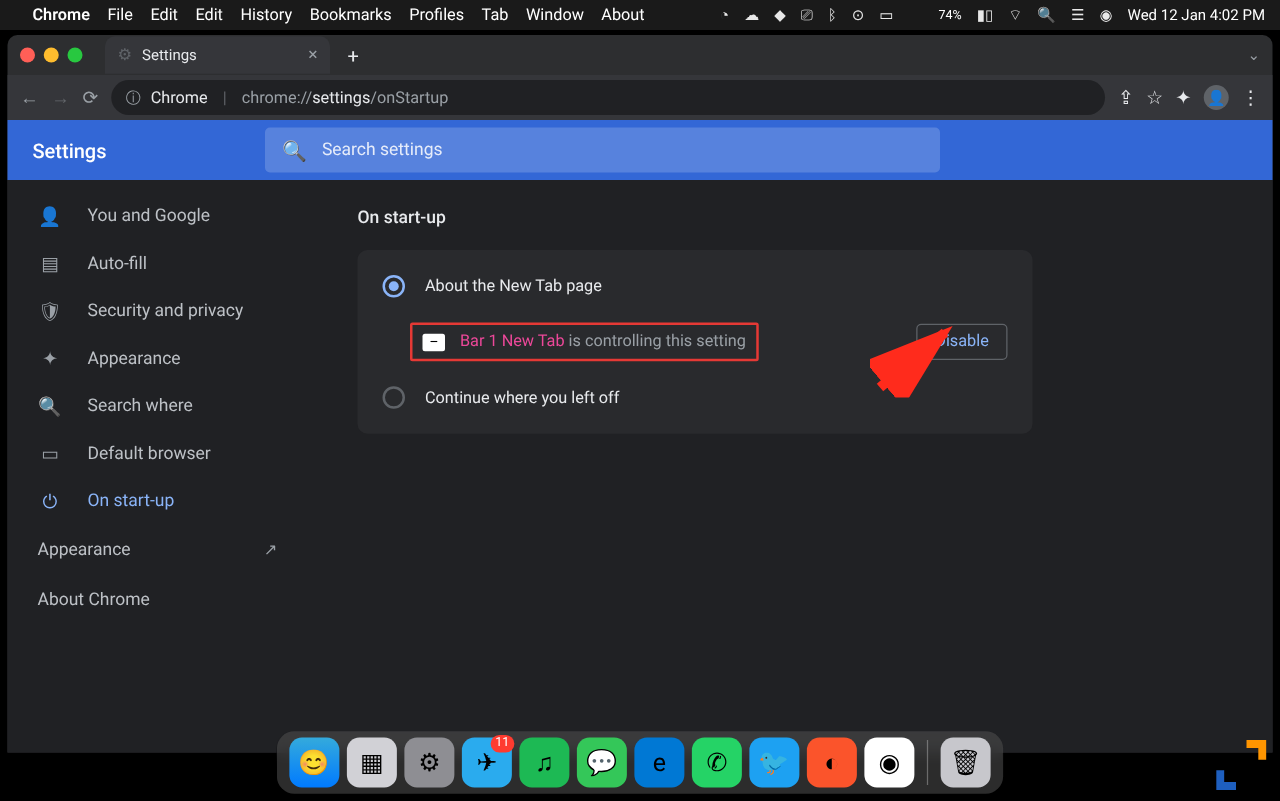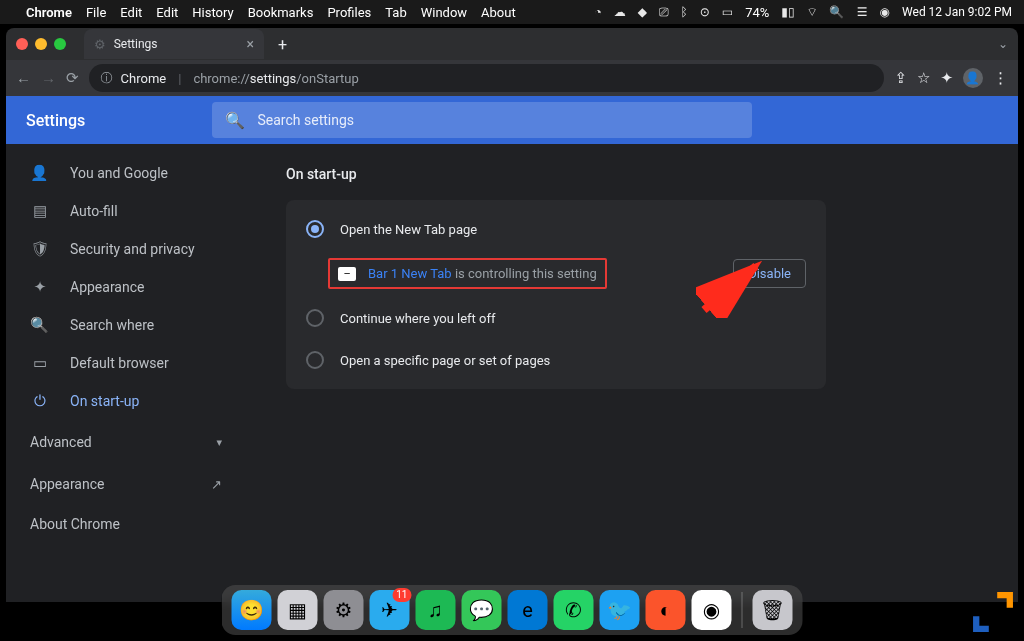--- a/index.html
+++ b/index.html
@@ -5,21 +5,21 @@
   * { margin: 0; padding: 0; box-sizing: border-box; font-family: -apple-system, BlinkMacSystemFont, "Segoe UI", Roboto, sans-serif; }
   body { width: 1024px; height: 641px; background: #000; overflow: hidden; position: relative; }
 
   
   .menubar { height: 24px; background: #1a1a1a; color: #fff; display: flex; align-items: center; padding: 0 12px; font-size: 13px; justify-content: space-between; }
   .menubar-left { display: flex; align-items: center; gap: 14px; }
   .menubar-left .app { font-weight: 600; }
   .menubar-right { display: flex; align-items: center; gap: 12px; font-size: 12px; }
   .apple-logo { font-size: 15px; }
   .menubar-right .ico { font-size: 12px; opacity: .9; }
-  .battery-pct { font-size: 13px; }
+  .battery-pct { font-size: 10px; margin-left: 24px; }
 
   
   .chrome-window { background: #2d2e30; margin: 4px 6px 0 6px; border-radius: 8px 8px 0 0; height: 574px; display:flex; flex-direction:column; }
 
   .tabstrip { display: flex; align-items: center; height: 32px; padding: 0 10px; gap: 10px; position:relative; }
   .traffic { display: flex; gap: 7px; margin-right: 8px; }
   .dot { width: 12px; height: 12px; border-radius: 50%; }
   .dot.red { background: #ff5f57; }
   .dot.yellow { background: #febc2e; }
   .dot.green { background: #28c840; }
@@ -63,21 +63,21 @@
   .content { flex:1; padding:22px 40px; color:#e8eaed; }
   .section-title { font-size:14px; font-weight:500; margin-bottom:18px; color:#e8eaed;}
   .card { background:#292a2d; border-radius:8px; padding:8px 0; width:540px; }
   .row { display:flex; align-items:center; padding:12px 20px; gap:16px; font-size:13px; color:#e8eaed;}
   .radio { width:18px; height:18px; border:2px solid #5f6368; border-radius:50%; display:inline-flex; align-items:center; justify-content:center; flex-shrink:0;}
   .radio.sel { border-color:#8ab4f8; }
   .radio.sel::after { content:""; width:8px; height:8px; background:#8ab4f8; border-radius:50%; }
   .ext-row { display:flex; align-items:center; padding:8px 20px 8px 50px; font-size:13px; color:#9aa0a6; justify-content:space-between;}
   .ext-info { display:flex; align-items:center; gap:12px; }
   .ext-favicon { width:18px; height:14px; background:#fff; border-radius:2px; display:inline-flex; align-items:center; justify-content:center; font-size:8px; color:#000; font-weight:700;}
-  .ext-link { color:#3b82f6; }
+  .ext-link { color:#ec4899; }
   .disable-btn { border:1px solid #5f6368; color:#8ab4f8; background:transparent; padding:6px 14px; border-radius:4px; font-size:13px; cursor:pointer; }
   .highlight-box { border:2px solid #e53935; border-radius:2px; padding:6px 8px; margin-left:-8px; }
 
   
   .arrow { position:absolute; width:80px; height:60px; pointer-events:none; }
   .arrow svg { width:100%; height:100%; }
 
   
   .dock { position:absolute; bottom:6px; left:50%; transform:translateX(-50%); height:50px; background:rgba(80,80,80,0.55); border-radius:14px; display:flex; align-items:center; padding:0 10px; gap:6px; backdrop-filter: blur(6px);}
   .dock-icon { width:40px; height:40px; border-radius:10px; display:flex; align-items:center; justify-content:center; font-size:20px; }
@@ -113,21 +113,21 @@
     <span class="ico">⎚</span>
     <span class="ico">ᛒ</span>
     <span class="ico">⊙</span>
     <span class="ico">▭</span>
     <span class="battery-pct">74%</span>
     <span class="ico">▮▯</span>
     <span class="ico">⌔</span>
     <span class="ico">🔍</span>
     <span class="ico">☰</span>
     <span class="ico">◉</span>
-    <span>Wed 12 Jan  9:02 PM</span>
+    <span>Wed 12 Jan  4:02 PM</span>
   </div>
 </div>
 
 <div class="chrome-window">
   <div class="tabstrip">
     <div class="traffic">
       <div class="dot red"></div>
       <div class="dot yellow"></div>
       <div class="dot green"></div>
     </div>
@@ -193,57 +193,49 @@
         </div>
         <div class="side-item">
           <span class="icn">▭</span>
           <span>Default browser</span>
         </div>
         <div class="side-item active">
           <span class="icn">⏻</span>
           <span>On start-up</span>
         </div>
 
-        <div class="side-group">
-          <span>Advanced</span>
-          <span style="font-size:11px;color:#9aa0a6">▾</span>
-        </div>
 
         <div class="side-plain">
           <span>Appearance</span>
           <span class="ext-icn">↗</span>
         </div>
         <div class="side-plain">
           <span>About Chrome</span>
         </div>
       </div>
 
       <div class="content">
         <div class="section-title">On start-up</div>
         <div class="card" style="position:relative">
           <div class="row">
             <span class="radio sel"></span>
-            <span>Open the New Tab page</span>
+            <span>About the New Tab page</span>
           </div>
           <div class="ext-row">
             <div class="ext-info highlight-box">
               <span class="ext-favicon">—</span>
               <span>
                 <span class="ext-link">Bar 1 New Tab</span><span> is controlling this setting</span>
               </span>
             </div>
             <button class="disable-btn">Disable</button>
           </div>
           <div class="row">
             <span class="radio"></span>
             <span>Continue where you left off</span>
-          </div>
-          <div class="row">
-            <span class="radio"></span>
-            <span>Open a specific page or set of pages</span>
           </div>
 
           <div class="arrow" style="left:410px; top:58px;">
             <svg viewBox="0 0 80 60">
               <defs>
                 <marker id="ah" markerWidth="10" markerHeight="10" refX="8" refY="3" orient="auto">
                   <path d="M0,0 L0,6 L9,3 z" fill="#ff2b1c"></path>
                 </marker>
               </defs>
               <line x1="8" y1="52" x2="60" y2="8" stroke="#ff2b1c" stroke-width="8" marker-end="url(#ah)"></line>

